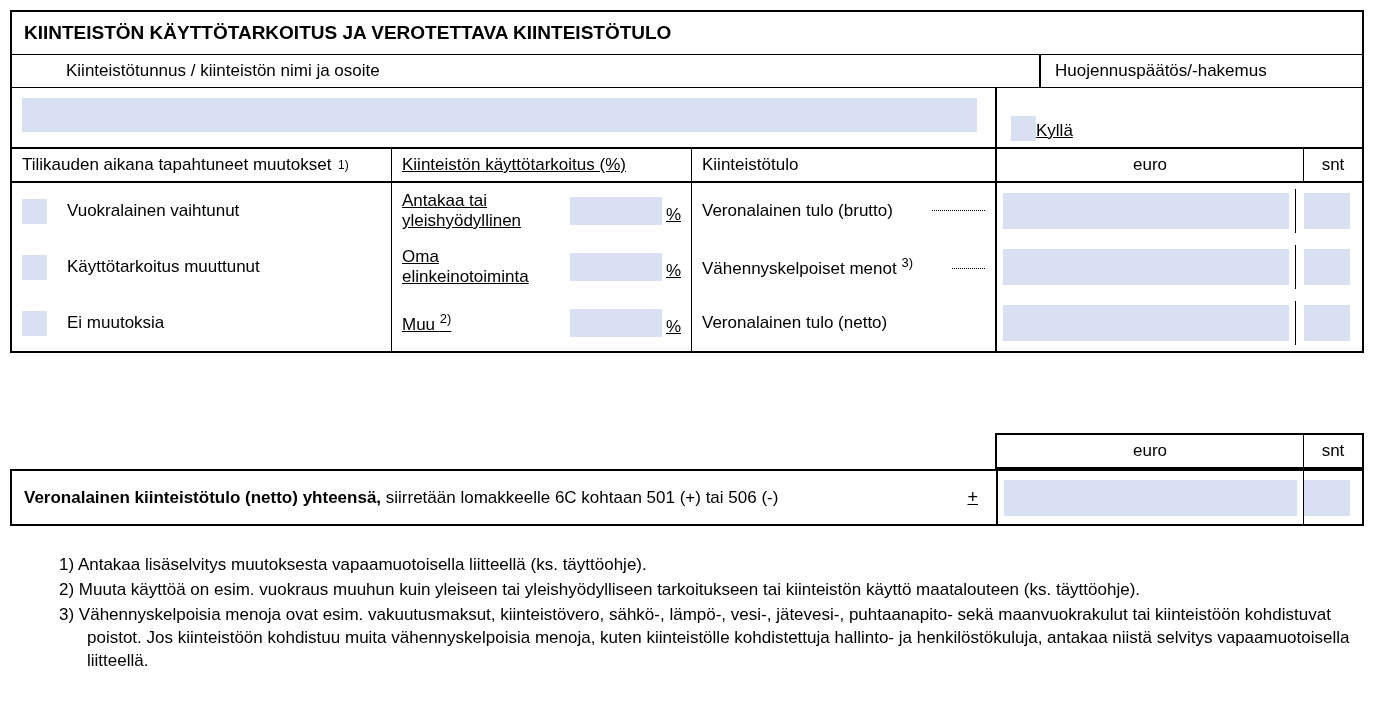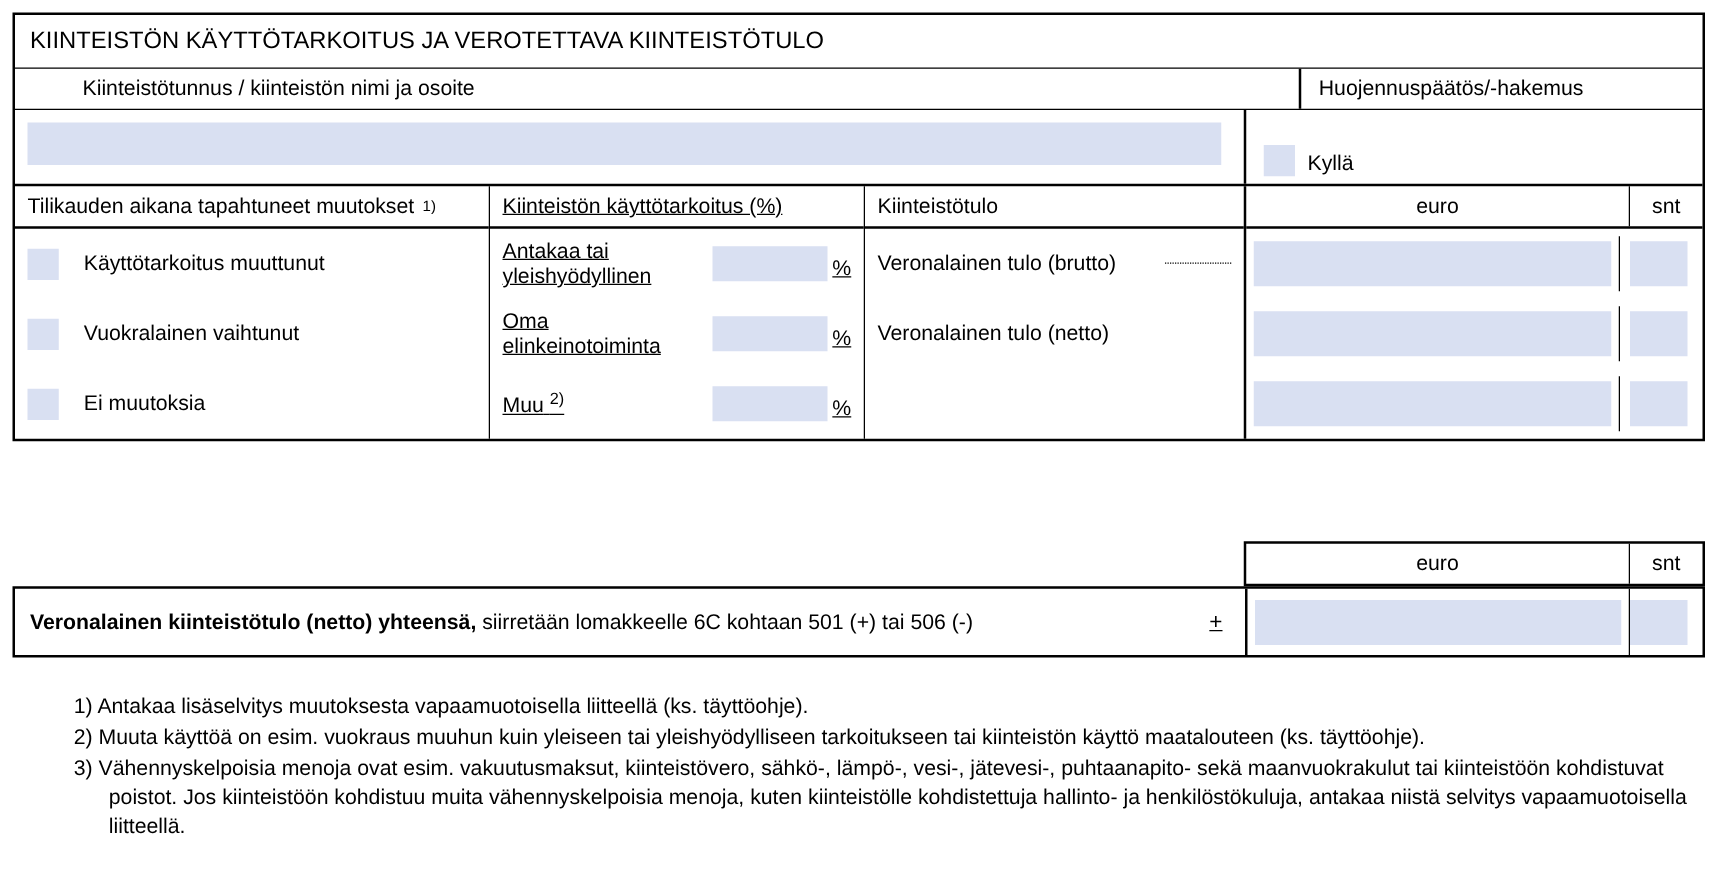--- a/index.html
+++ b/index.html
@@ -7,21 +7,21 @@
   font-family: Arial, Helvetica, sans-serif;
   font-size: 17px;
   color: #000;
   background: #fff;
   padding: 10px;
 }
 .page { width: 1354px; }
 .main-table { width: 100%; border: 2px solid #000; }
 .title-row {
   padding: 10px 12px;
-  font-weight: normal;
+  font-weight: bold;
   font-size: 19px;
   border-bottom: 1px solid #000;
 }
 .row2 { display: flex; padding-left: 44px; }
 .row2 .cell-left {
   flex: 0 0 985px;
   border-right: 2px solid #000;
   padding: 6px 10px;
 }
 .row2 .cell-right {
@@ -32,21 +32,22 @@
 .row3 .cell-left {
   flex: 0 0 985px;
   border-right: 2px solid #000;
   padding: 10px 10px 0 10px;
 }
 .row3 .cell-right {
   flex: 1;
   padding: 6px 14px;
   display: flex;
   align-items: flex-end;
-  gap: 10px;
+  gap: 0;
+  text-decoration: underline;
 }
 .field-input {
   background: #d9e0f2;
   display: inline-block;
 }
 .field-big { width: 955px; height: 34px; }
 .field-chk { width: 25px; height: 25px; }
 .row4 { display: flex; border-top: 2px solid #000; }
 .col-a { flex: 0 0 380px; border-right: 1px solid #000; }
 .col-b { flex: 0 0 300px; border-right: 1px solid #000; text-decoration: underline; }
@@ -114,25 +115,25 @@
 
     <div class="row4">
 
       <div class="col-a">
         <div class="hdr">
           <span>Tilikauden aikana tapahtuneet muutokset</span>&nbsp;<sup>1)</sup>
         </div>
         <div class="body-rows">
           <div class="body-row">
             <div class="field-input field-chk"></div>
+            <span>Vuokralainen vaihtunut</span>
+          </div>
+          <div class="body-row">
+            <div class="field-input field-chk"></div>
             <span>Käyttötarkoitus muuttunut</span>
-          </div>
-          <div class="body-row">
-            <div class="field-input field-chk"></div>
-            <span>Vuokralainen vaihtunut</span>
           </div>
           <div class="body-row">
             <div class="field-input field-chk"></div>
             <span>Ei muutoksia</span>
           </div>
         </div>
       </div>
 
       <div class="col-b">
         <div class="hdr">Kiinteistön käyttötarkoitus (%)</div>
@@ -166,20 +167,28 @@
       <div class="col-c">
         <div class="hdr">Kiinteistötulo</div>
         <div class="body-rows">
           <div class="body-row">
             <div class="brtxt">
               <span class="label">Veronalainen tulo (brutto)</span>
               <span class="dotted"></span>
             </div>
           </div>
           <div class="body-row">
+            <div class="brtxt">
+              <span class="label">
+                <span>Vähennyskelpoiset menot</span>&nbsp;<sup>3)</sup>
+              </span>
+              <span class="dotted"></span>
+            </div>
+          </div>
+          <div class="body-row">
             <span>Veronalainen tulo (netto)</span>
           </div>
         </div>
       </div>
 
       <div class="col-de">
         <div class="hdr-row">
           <div class="hdr-euro">euro</div>
           <div class="hdr-snt">snt</div>
         </div>

